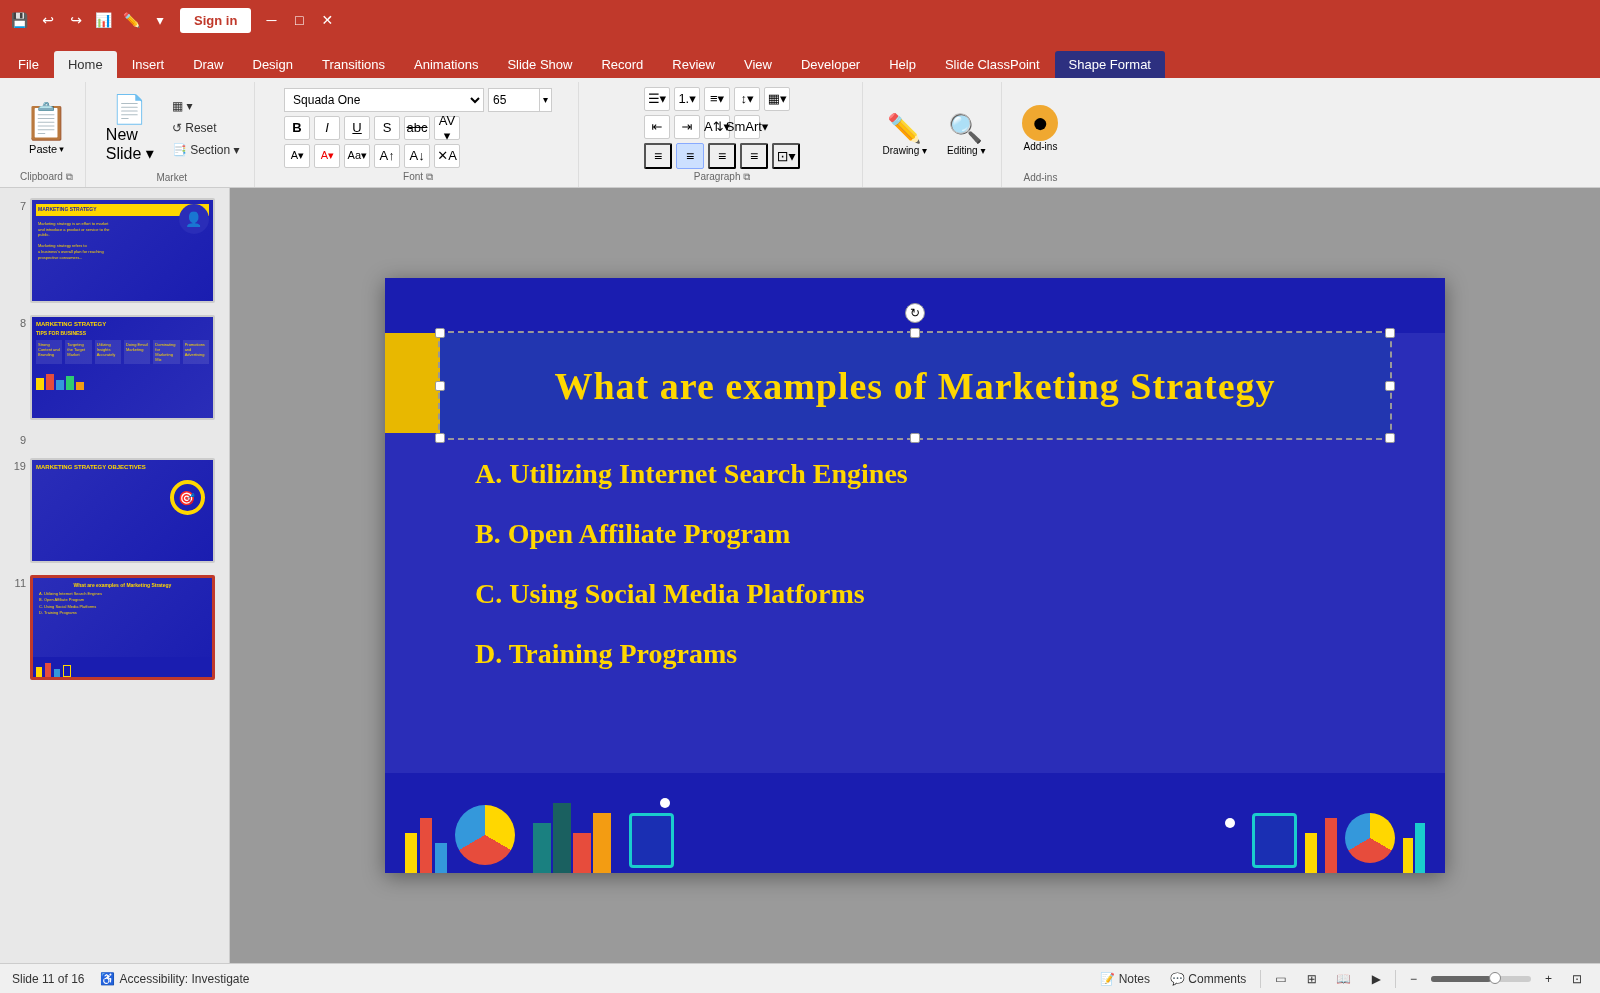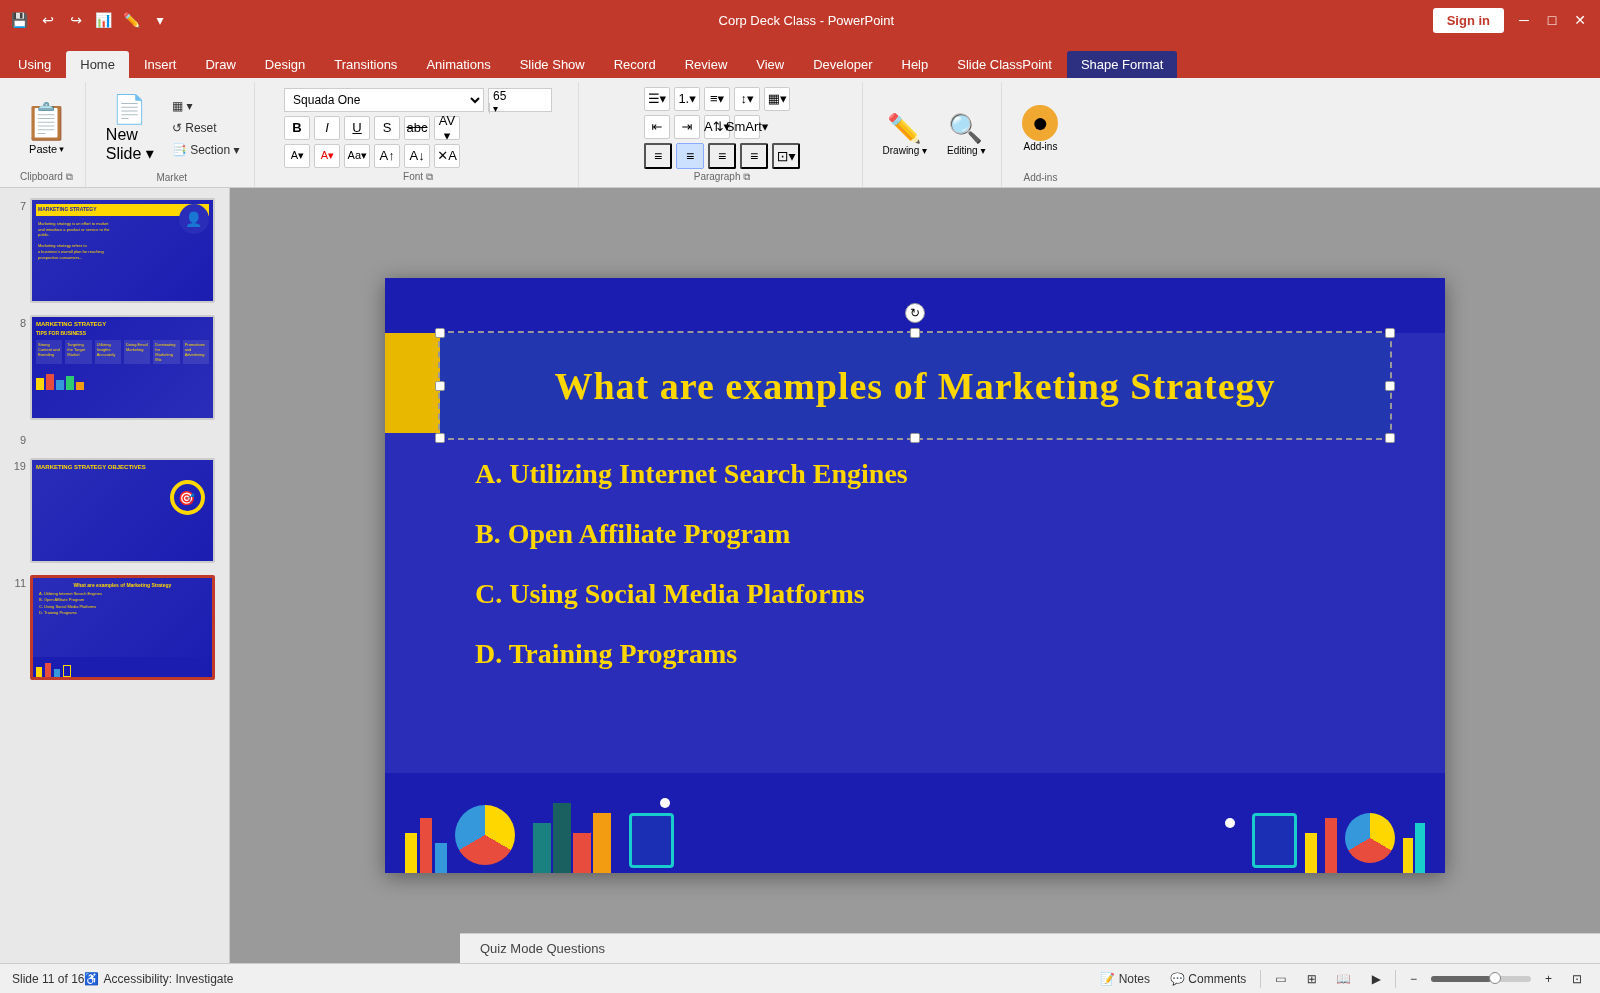--- a/index.html
+++ b/index.html
@@ -157,64 +157,63 @@
       height: 30px;
       background: #f0f0f0;
       border-top: 1px solid #ccc;
       display: flex;
       align-items: center;
       padding: 0 12px;
       font-size: 12px;
       color: #333;
       justify-content: space-between;
     }
-    .status-left { display: flex; align-items: flex-start; }
+    .status-left { display: flex; align-items: flex-start; gap: 16px; }
     .status-right { display: flex; align-items: center; gap: 8px; }
     .status-btn { padding: 2px 6px; cursor: pointer; border-radius: 2px; }
 
     
     .thumb-slide7 { background: linear-gradient(135deg, #2a2db8 0%, #1a1db0 100%); }
     .thumb-slide8 { background: linear-gradient(135deg, #1a1db0 0%, #2a2db8 100%); }
     .thumb-slide9 { background: linear-gradient(135deg, #1a2080 0%, #2a2db8 100%); }
     .thumb-slide10 { background: linear-gradient(135deg, #2a2db8 0%, #1a1db0 100%); }
     .thumb-slide11 { background: linear-gradient(135deg, #2a2db8 0%, #1a1db0 100%); border-color: #c0392b !important; }
 
     .align-btn {
       width: 28px; height: 26px; display: flex; align-items: center; justify-content: center;
       cursor: pointer; border-radius: 2px; font-size: 14px;
     }
     .align-btn.active { background: #cce0ff; border: 1px solid #88aaff; }
-    .combo-box { display: flex; align-items: flex-start; border: 1px solid #ccc; background: white; height: 24px; flex-direction: column; }
+    .combo-box { display: flex; align-items: center; border: 1px solid #ccc; background: white; height: 24px; }
     .combo-box input { border: none; outline: none; font-size: 12px; padding: 0 4px; width: 100%; }
     .combo-box .arr { padding: 0 3px; font-size: 10px; border-left: 1px solid #ccc; height: 100%; display: flex; align-items: center; cursor: pointer; }
 
   </style>
 </head>
 <body>
 
 <div id="title-bar">
   <div class="quick-access">
     <div class="qa-icon">💾</div>
     <div class="qa-icon">↩</div>
     <div class="qa-icon">↪</div>
     <div class="qa-icon">📊</div>
     <div class="qa-icon">✏️</div>
     <div class="qa-icon">▾</div>
   </div>
-  <div class="title-center">Corp Deck Class - PowerPoint</div>
   <button class="sign-in-btn">Sign in</button>
   <div style="margin-left:8px; display:flex; gap:4px;">
     <div class="qa-icon">─</div>
     <div class="qa-icon">□</div>
     <div class="qa-icon">✕</div>
   </div>
 </div>
 
 <div id="ribbon-tabs">
-  <div class="ribbon-tab">Using</div>
+  <div class="ribbon-tab">File</div>
   <div class="ribbon-tab active">Home</div>
   <div class="ribbon-tab">Insert</div>
   <div class="ribbon-tab">Draw</div>
   <div class="ribbon-tab">Design</div>
   <div class="ribbon-tab">Transitions</div>
   <div class="ribbon-tab">Animations</div>
   <div class="ribbon-tab">Slide Show</div>
   <div class="ribbon-tab">Record</div>
   <div class="ribbon-tab">Review</div>
   <div class="ribbon-tab">View</div>
@@ -484,23 +483,20 @@
             <div style="width:10px; height:35px; background:#ffd700;"></div>
             <div style="width:10px; height:50px; background:#1acdcd;"></div>
           </div>
         </div>
       </div>
 
       <div style="position:absolute; bottom:65px; left:275px; width:10px; height:10px; background:white; border-radius:50%;"></div>
       <div style="position:absolute; bottom:45px; right:210px; width:10px; height:10px; background:white; border-radius:50%;"></div>
     </div>
 
-    <div style="position:absolute; bottom:0; left:230px; right:0; height:30px; background:#f0f0f0; border-top:1px solid #ccc; display:flex; align-items:center; padding: 0 20px;">
-      <span style="font-size:13px; color:#444;">Quiz Mode Questions</span>
-    </div>
   </div>
 </div>
 
 <div id="status-bar">
   <div class="status-left">
     <span>Slide 11 of 16</span>
     <span style="display:flex; align-items:center; gap:4px;">
       <span>♿</span>
       <span>Accessibility: Investigate</span>
     </span>

